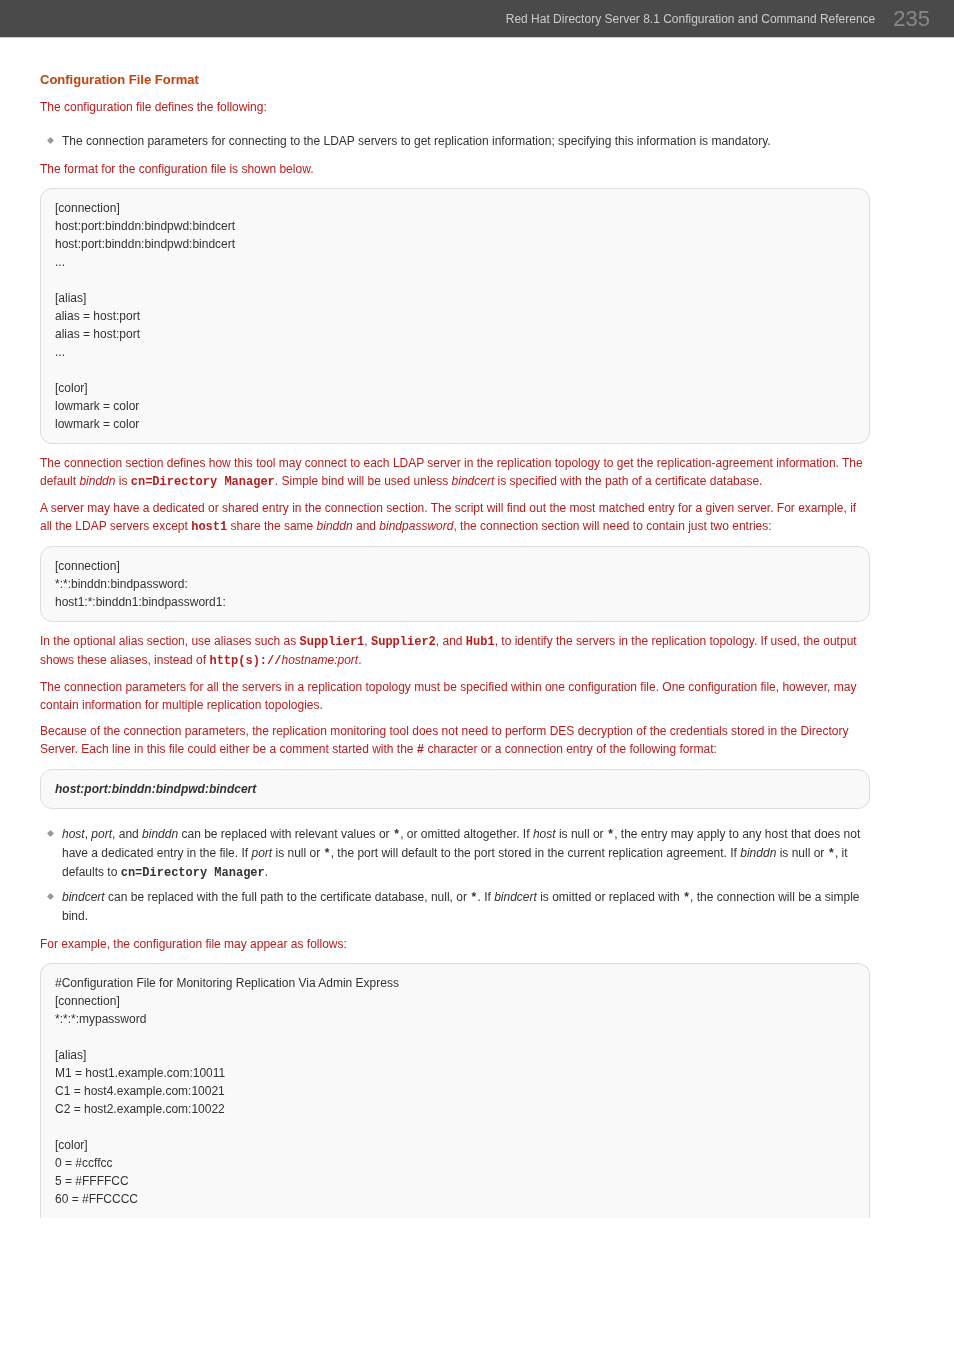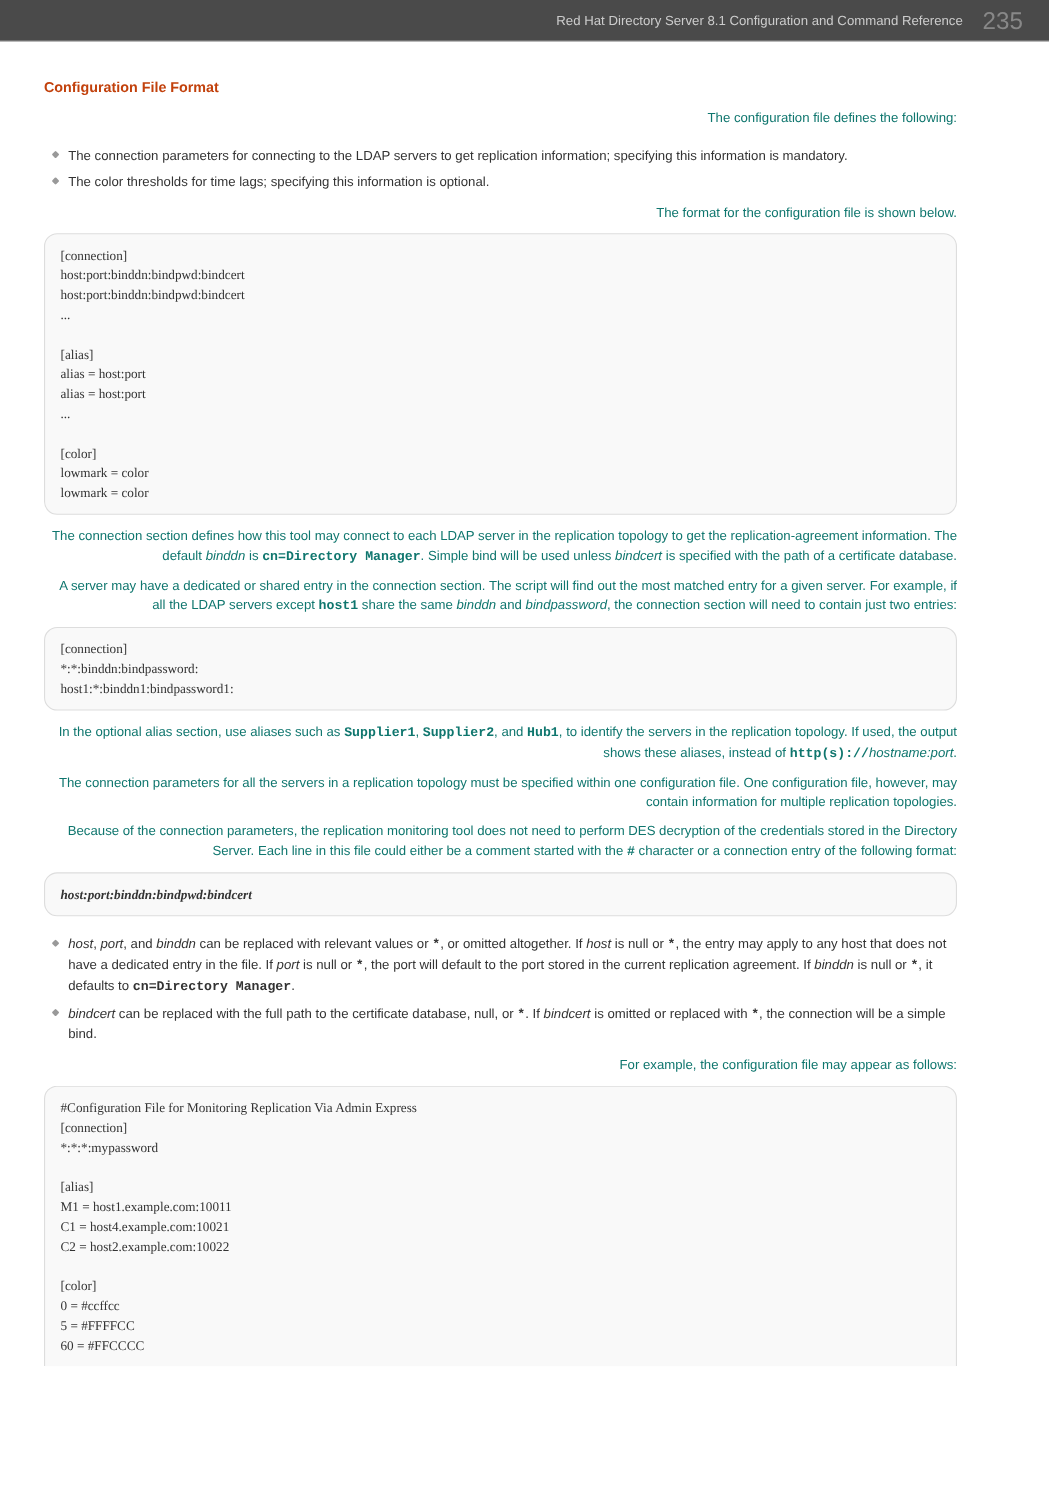--- a/index.html
+++ b/index.html
@@ -25,21 +25,21 @@
   }
   .header-title { font-size: 12px; color: #ccc; text-align: right; }
   .page-num { font-size: 22px; color: #888; margin-left: 18px; font-weight: normal; }
   .content { padding: 20px 40px 40px 40px; max-width: 910px; }
   h3.section {
     color: #c2410c;
     font-size: 13px;
     font-weight: bold;
     margin: 12px 0 8px 0;
   }
-  p { margin: 8px 0; color: #0f766e; text-align: right; }
+  p { margin: 8px 0; color: #b91c1c; }
   ul.bullets {
     list-style: none;
     padding: 0;
     margin: 16px 0 10px 0;
   }
   ul.bullets > li {
     position: relative;
     padding-left: 22px;
     margin: 6px 0;
   }
@@ -48,21 +48,21 @@
     position: absolute;
     left: 8px;
     top: 6px;
     width: 5px;
     height: 5px;
     background: #999;
     border-radius: 1px;
     transform: rotate(45deg);
   }
   pre.codeblock {
-    font-family: Liberation Serif, serif;
+    font-family: Liberation Sans, sans-serif;
     font-size: 12px;
     color: #333;
     background: #f9f9f9;
     border: 1px solid #ddd;
     border-radius: 12px;
     padding: 10px 14px;
     margin: 10px 0;
     white-space: pre;
     overflow: hidden;
   }
@@ -79,21 +79,20 @@
   </div>
 
   <div class="content">
 
     <h3 class="section">Configuration File Format</h3>
 
     <p>The configuration file defines the following:</p>
 
     <ul class="bullets">
       <li>The connection parameters for connecting to the LDAP servers to get replication information; specifying this information is mandatory.</li>
-      <li>The color thresholds for time lags; specifying this information is optional.</li>
     </ul>
 
     <p>The format for the configuration file is shown below.</p>
 
     <pre class="codeblock">[connection]
 host:port:binddn:bindpwd:bindcert
 host:port:binddn:bindpwd:bindcert
 ...
 
 [alias]

